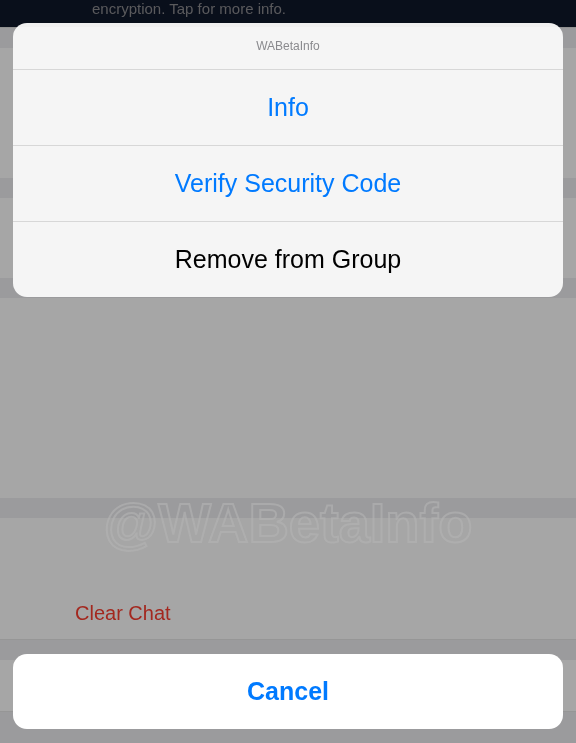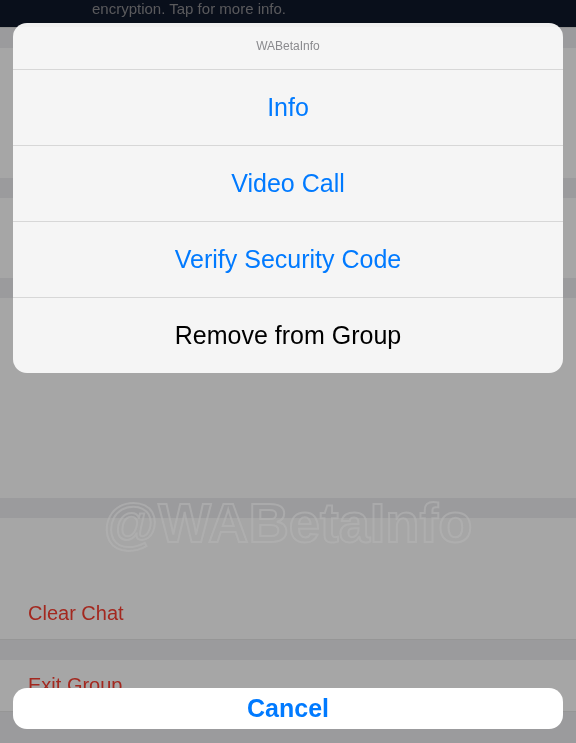--- a/index.html
+++ b/index.html
@@ -38,20 +38,21 @@
 
     .bg-row {
       background: #fff;
       padding: 14px 28px;
       border-bottom: 1px solid #e6e6e6;
     }
 
     .bg-text-red {
       color: #fb3e30;
       font-size: 20px;
+      margin-left: 47px;
     }
 
     
     .overlay {
       position: absolute;
       top: 0;
       left: 0;
       right: 0;
       bottom: 0;
       background: rgba(0,0,0,0.35);
@@ -124,21 +125,21 @@
     .sheet-item.destructive {
       color: #000000;
     }
 
     .cancel-button {
       background: #fff;
       border-radius: 14px;
       width: 100%;
       border: none;
       text-align: center;
-      padding: 6px 0;
+      padding: 23px 0;
       font-size: 25px;
       color: #007aff;
       font-weight: 600;
       cursor: pointer;
       margin-top: 16px;
     }
 
     .spacer-h50 { height: 50px; background: #fff; }
     .spacer-h80 { height: 80px; background: #fff; }
     .spacer-h70 { height: 70px; background: #fff; }
@@ -177,23 +178,20 @@
 <div class="watermark">@WABetaInfo</div>
 
 <div class="sheet-group sheet-group-top">
   <div class="sheet-header">
     <span>WABetaInfo</span>
   </div>
   <button class="sheet-item">
     <span>Info</span>
   </button>
   <button class="sheet-item">
-    <span>Video Call</span>
-  </button>
-  <button class="sheet-item">
     <span>Verify Security Code</span>
   </button>
   <button class="sheet-item destructive">
     <span>Remove from Group</span>
   </button>
 </div>
 
 <div class="action-sheet-container">
   <button class="cancel-button">
     <span>Cancel</span>

